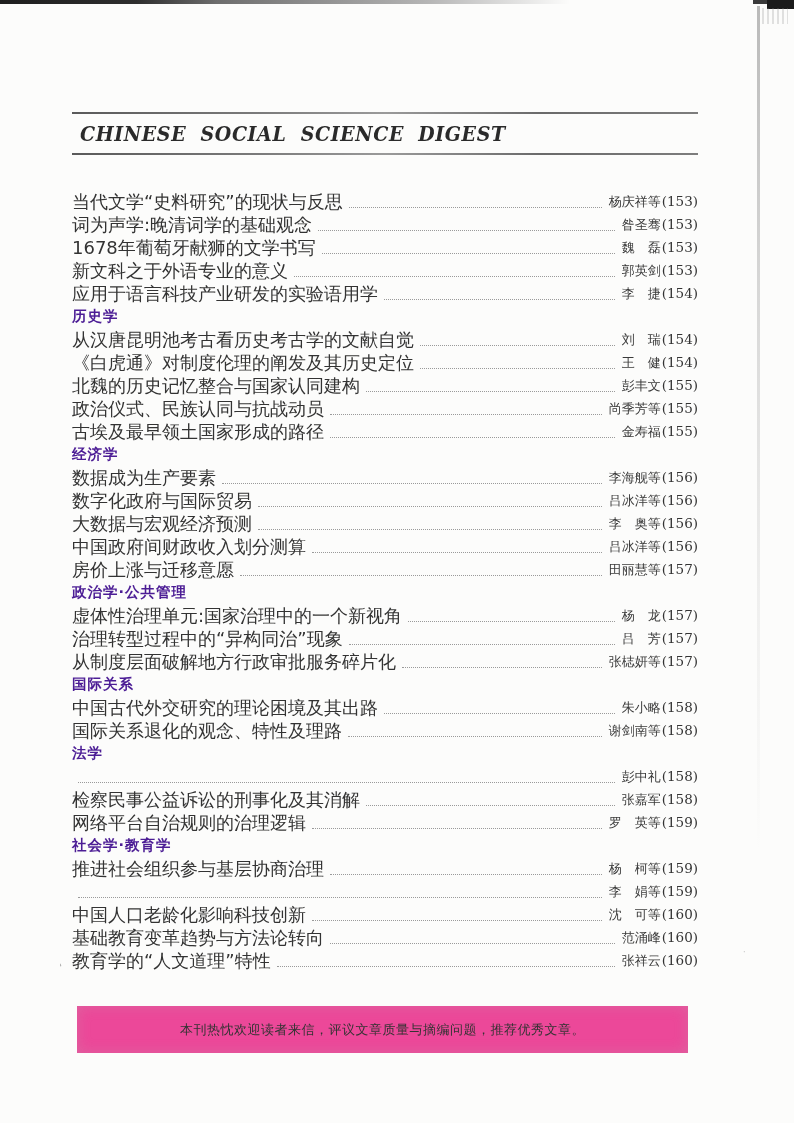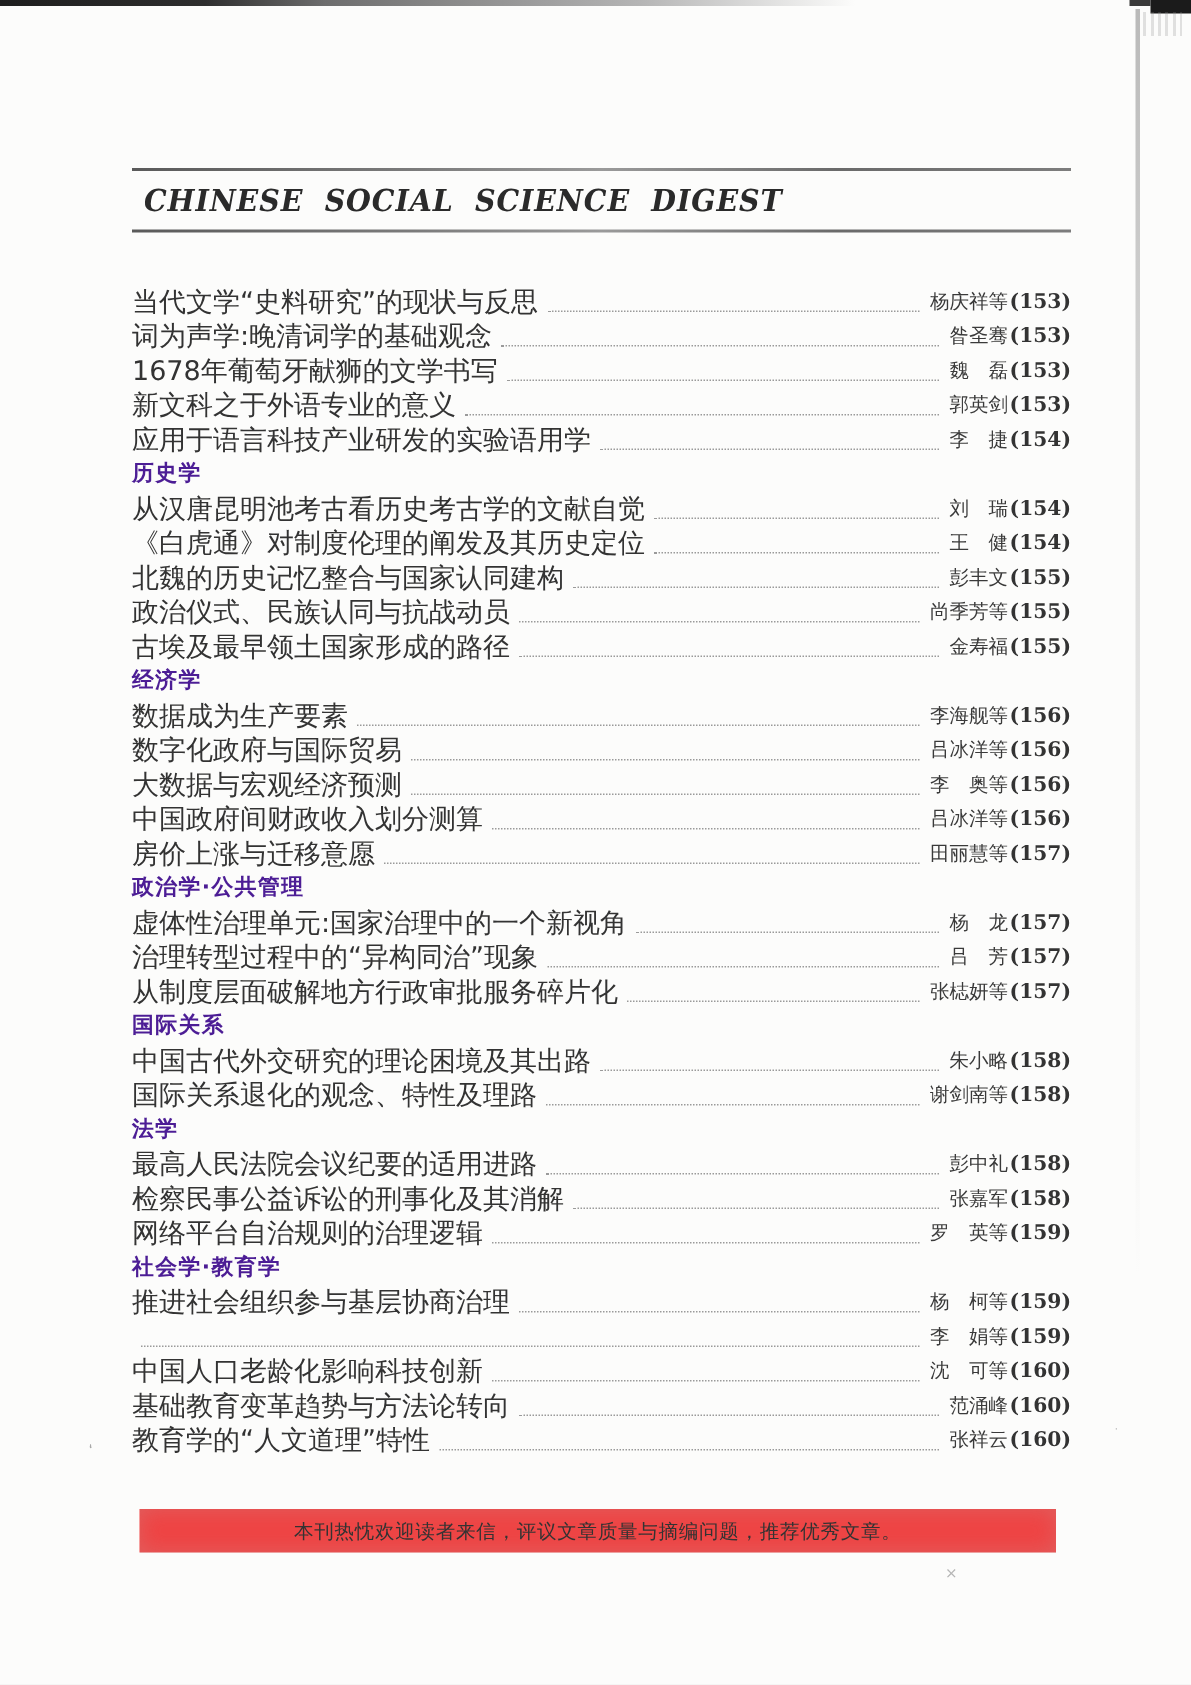--- a/index.html
+++ b/index.html
@@ -19,44 +19,44 @@
   .art-top-right-step{position:absolute;top:0;right:27px;width:14px;height:4px;background:#3a3a3a;}
   .art-right-line{position:absolute;top:6px;left:757px;width:3px;height:845px;
     background:linear-gradient(180deg,rgba(120,120,120,.5) 0%,rgba(150,150,150,.35) 35%,rgba(180,180,180,.18) 70%,rgba(255,255,255,0) 100%);}
   .art-right-noise{position:absolute;top:8px;left:762px;width:26px;height:16px;
     background:repeating-linear-gradient(90deg,rgba(140,140,140,.25) 0 2px,rgba(255,255,255,0) 2px 5px);}
   .art-mark-bl{position:absolute;left:60px;top:962px;font-size:10px;color:#a8a8a8;transform:rotate(-20deg);}
   .art-mark-br{position:absolute;left:630px;top:1044px;font-size:10px;color:#b5b5b5;}
   .art-mark-r{position:absolute;left:743px;top:948px;font-size:8px;color:#c2c2c2;}
 
   
-  .content{position:absolute;left:88px;top:0;width:626px;}
+  .content{position:absolute;left:72px;top:0;width:626px;}
   .masthead{position:relative;margin-top:112px;}
   .rule{height:2px;background:linear-gradient(90deg,#5a5a5a 0%,#7b7b7b 30%,#9a9a9a 50%,#6a6a6a 75%,#7d7d7d 100%);}
   .masthead h1{
     margin:9px 0 8px 8px;
     font-family:"DejaVu Serif",serif;
     font-style:italic;font-weight:bold;
     font-size:19px;letter-spacing:.6px;word-spacing:7px;
     color:#2a2a2a;transform:scaleY(1.06);transform-origin:left center;
   }
   .toc{margin-top:33px;}
   .toc-row{display:flex;align-items:flex-end;height:23px;}
   .toc-row .t{font-size:18px;color:#333;white-space:pre;line-height:19px;}
   .toc-row .leader{flex:1;min-width:16px;height:16px;margin:0 7px 3px 6px;
     border-bottom:1.6px dotted #9a9a9a;}
   .toc-row .a{font-family:"DejaVu Serif",serif;
     font-size:13px;color:#3a3a3a;white-space:pre;line-height:19px;}
   .toc-row .p{font-family:"DejaVu Serif",serif;font-size:13.5px;color:#333;
-    white-space:pre;line-height:19px;margin-left:1px;font-weight:bold;}
+    white-space:pre;line-height:19px;margin-left:1px;}
   .section-heading{height:23px;display:flex;align-items:flex-end;
     font-size:14.5px;font-weight:bold;color:#4c1d95;line-height:20px;letter-spacing:1px;}
   .notice{
-    margin:36px 0 0 5px;width:611px;height:29px;
-    background:#ef4444;
+    margin:36px 0 0 5px;width:611px;height:47px;
+    background:#ec4899;
     box-shadow:inset 0 0 14px rgba(180,180,180,.25);
     display:flex;align-items:center;justify-content:center;
   }
   .notice span{font-size:13px;color:#333;letter-spacing:.5px;}
 </style>
 </head>
 <body>
 
 <div class="page">
 
@@ -197,21 +197,20 @@
           <span class="p">(158)</span>
         </div>
         <div class="toc-row">
           <span class="t">国际关系退化的观念、特性及理路</span>
           <span class="leader"></span>
           <span class="a">谢剑南等</span>
           <span class="p">(158)</span>
         </div>
         <div class="section-heading">法学</div>
         <div class="toc-row">
-          <span class="t">最高人民法院会议纪要的适用进路</span>
           <span class="leader"></span>
           <span class="a">彭中礼</span>
           <span class="p">(158)</span>
         </div>
         <div class="toc-row">
           <span class="t">检察民事公益诉讼的刑事化及其消解</span>
           <span class="leader"></span>
           <span class="a">张嘉军</span>
           <span class="p">(158)</span>
         </div>

